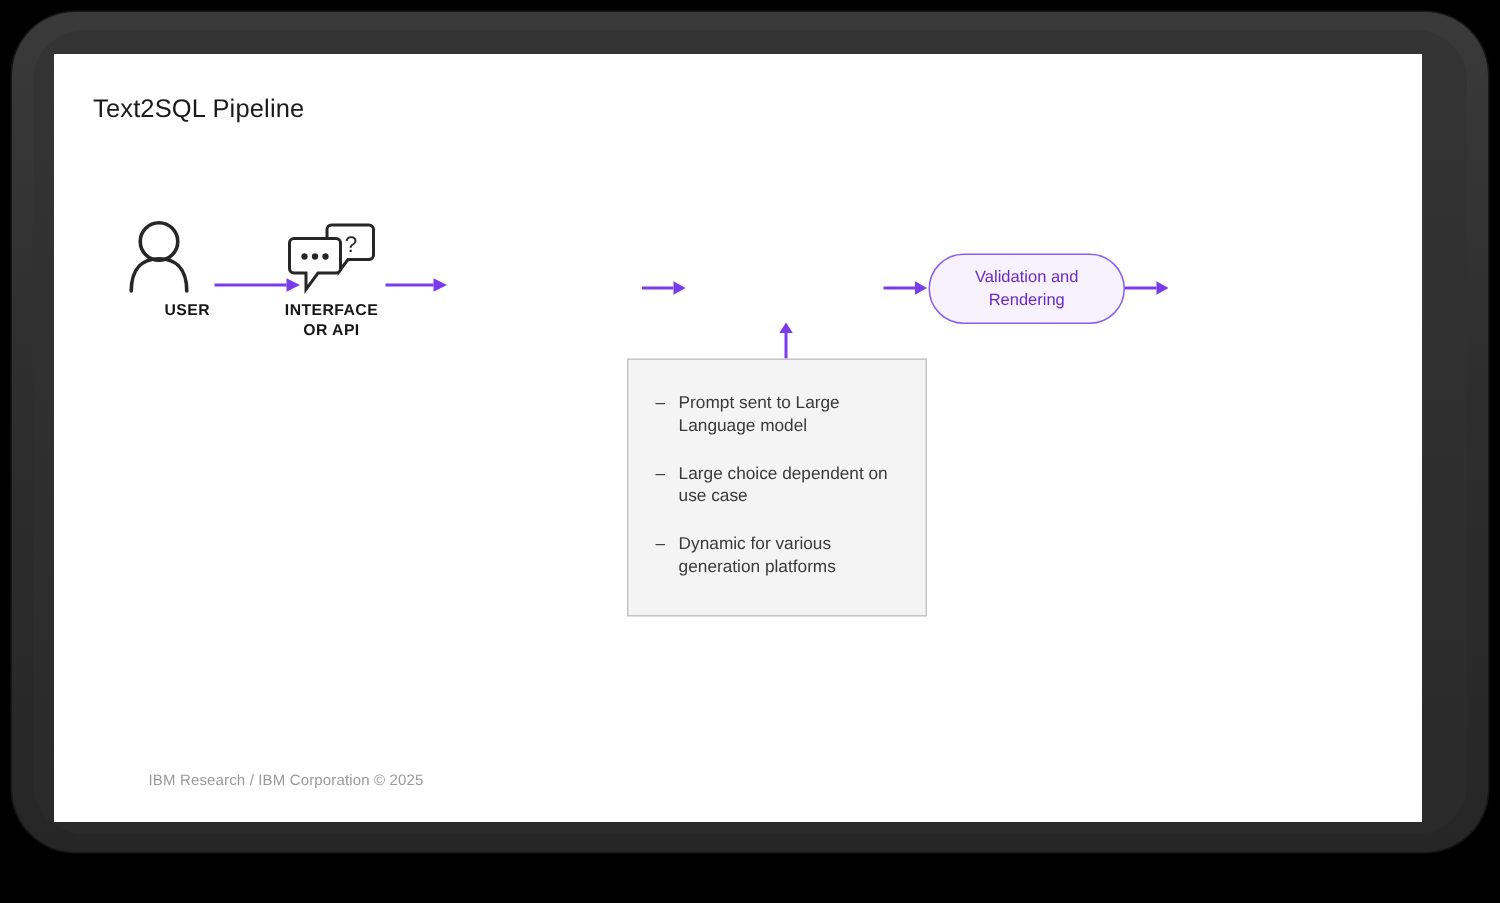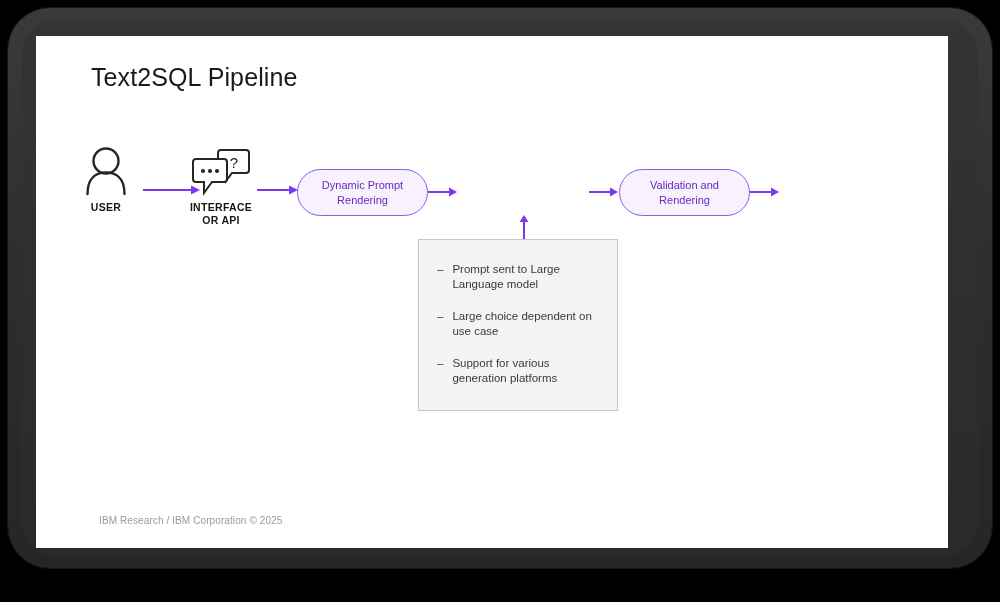--- a/index.html
+++ b/index.html
@@ -41,23 +41,23 @@
     left: 28px;
     top: 28px;
     width: 912px;
     height: 512px;
     background: #ffffff;
     overflow: hidden;
   }
 
   #slide-title {
     position: absolute;
-    left: 55px;
+    left: 26px;
     top: 27px;
-    font-size: 25px;
+    font-size: 17px;
     font-weight: 400;
     color: #1a1a1a;
     letter-spacing: 0.1px;
     white-space: nowrap;
   }
 
   #slide-footer {
     position: absolute;
     left: 63px;
     top: 479px;
@@ -81,21 +81,21 @@
     position: absolute;
   }
   .node-caption {
     position: absolute;
     font-size: 10.5px;
     font-weight: bold;
     color: #161616;
     letter-spacing: 0.3px;
     line-height: 13px;
     white-space: pre;
-    text-align: center;
+    text-align: right;
   }
 
   
   .pill {
     position: absolute;
     box-sizing: border-box;
     background: #f7f2fd;
     border: 1px solid #8a5cf0;
     border-radius: 26px;
     display: flex;
@@ -180,26 +180,20 @@
       <div class="node-caption" style="left:140px; top:165px; width:90px; text-align:center;">INTERFACE
 OR API</div>
 
       <div class="node-icon" style="left:221px; top:148px;">
         <svg width="42" height="12" viewBox="0 0 42 12">
           <line x1="0" y1="6" x2="32" y2="6" stroke="#7c3aed" stroke-width="2"></line>
           <polygon points="32,1.5 41,6 32,10.5" fill="#7c3aed"></polygon>
         </svg>
       </div>
 
-      <div class="pill" style="left:261px; top:133px; width:131px; height:47px;">
-        <span>
-          <span>Dynamic Prompt</span><br>
-          <span>Rendering</span>
-        </span>
-      </div>
 
       <div class="node-icon" style="left:392px; top:150px;">
         <svg width="30" height="12" viewBox="0 0 30 12">
           <line x1="0" y1="6" x2="21" y2="6" stroke="#7c3aed" stroke-width="2"></line>
           <polygon points="21,1.5 29,6 21,10.5" fill="#7c3aed"></polygon>
         </svg>
       </div>
 
 
       <div class="node-icon" style="left:481px; top:179px;">
@@ -235,21 +229,21 @@
         <div class="callout-item">
           <span class="callout-dash">–</span>
           <span class="callout-text">Prompt sent to Large Language model</span>
         </div>
         <div class="callout-item">
           <span class="callout-dash">–</span>
           <span class="callout-text">Large choice dependent on use case</span>
         </div>
         <div class="callout-item">
           <span class="callout-dash">–</span>
-          <span class="callout-text">Support for various generation platforms</span>
+          <span class="callout-text">Dynamic for various generation platforms</span>
         </div>
       </div>
 
     </div>
 
     <div id="slide-footer">IBM Research / IBM Corporation © 2025</div>
 
   </div>
 </div>
 

